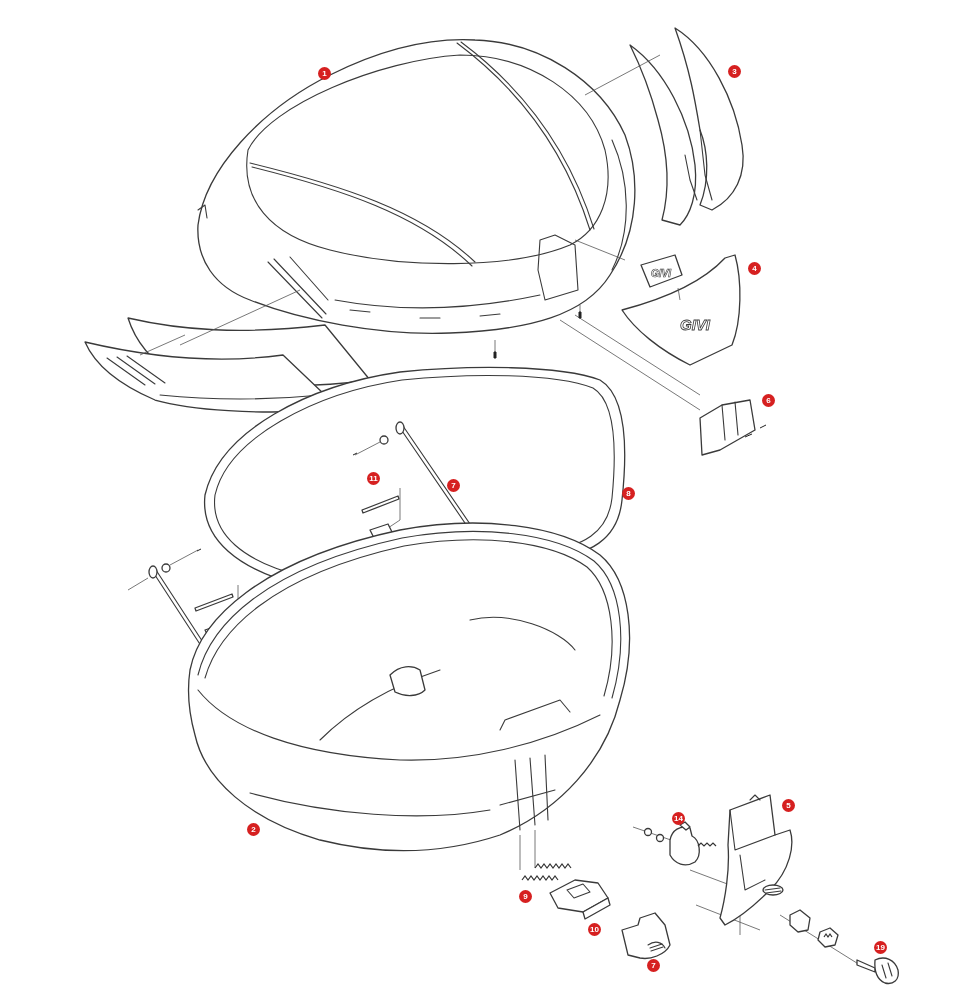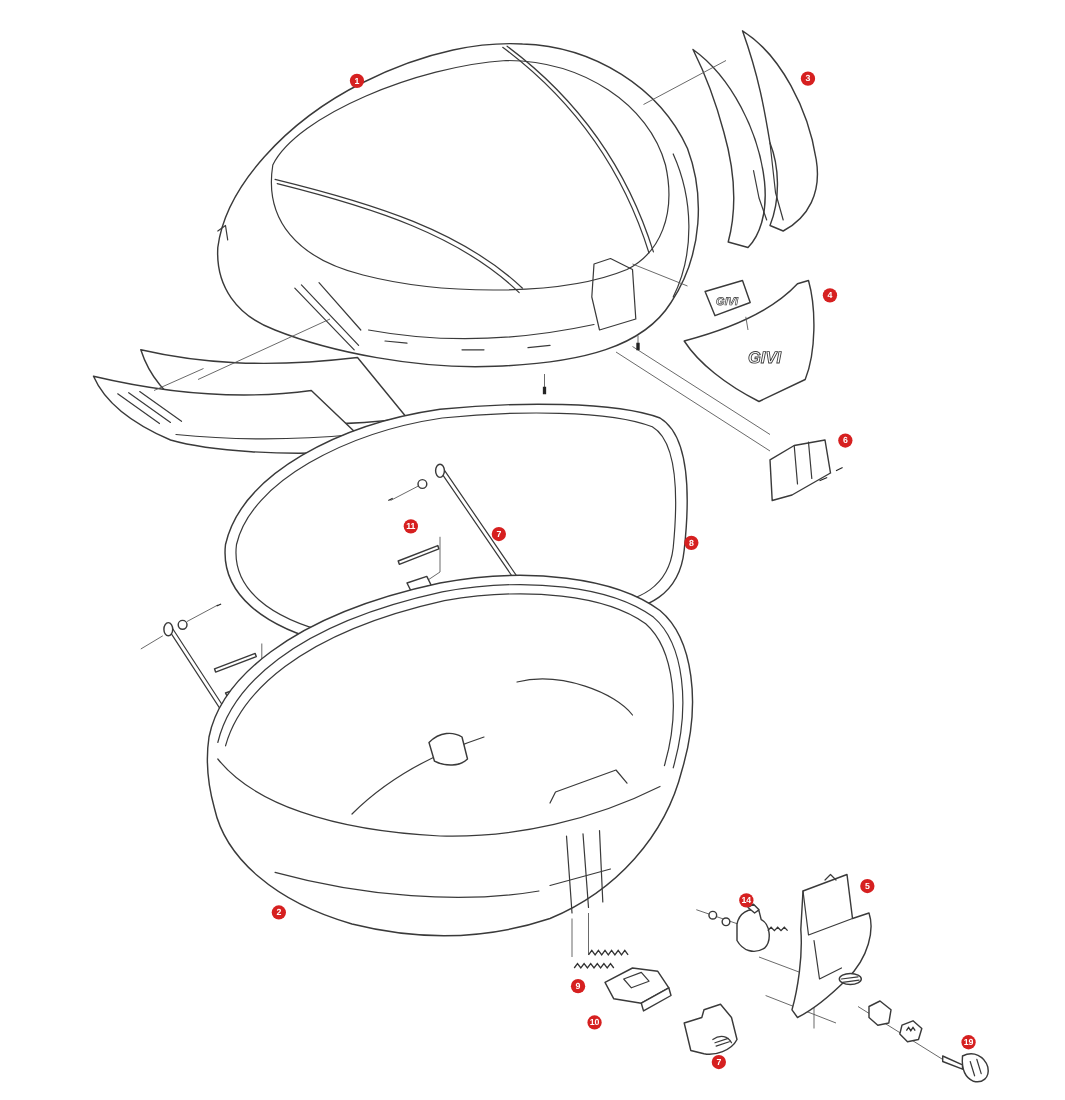--- a/index.html
+++ b/index.html
@@ -184,17 +184,17 @@
 
 <div class="callout" style="left:318px; top:67px;">1</div>
 <div class="callout" style="left:247px; top:823px;">2</div>
 <div class="callout" style="left:728px; top:65px;">3</div>
 <div class="callout" style="left:748px; top:262px;">4</div>
 <div class="callout" style="left:782px; top:799px;">5</div>
 <div class="callout" style="left:762px; top:394px;">6</div>
 <div class="callout" style="left:647px; top:959px;">7</div>
 <div class="callout" style="left:622px; top:487px;">8</div>
 <div class="callout" style="left:519px; top:890px;">9</div>
-<div class="callout" style="left:534px; top:923px;">10</div>
+<div class="callout" style="left:588px; top:923px;">10</div>
 <div class="callout" style="left:367px; top:472px;">11</div>
 <div class="callout" style="left:447px; top:479px;">7</div>
 <div class="callout" style="left:874px; top:941px;">19</div>
 <div class="callout" style="left:672px; top:812px;">14</div>
 
 </body></html>

